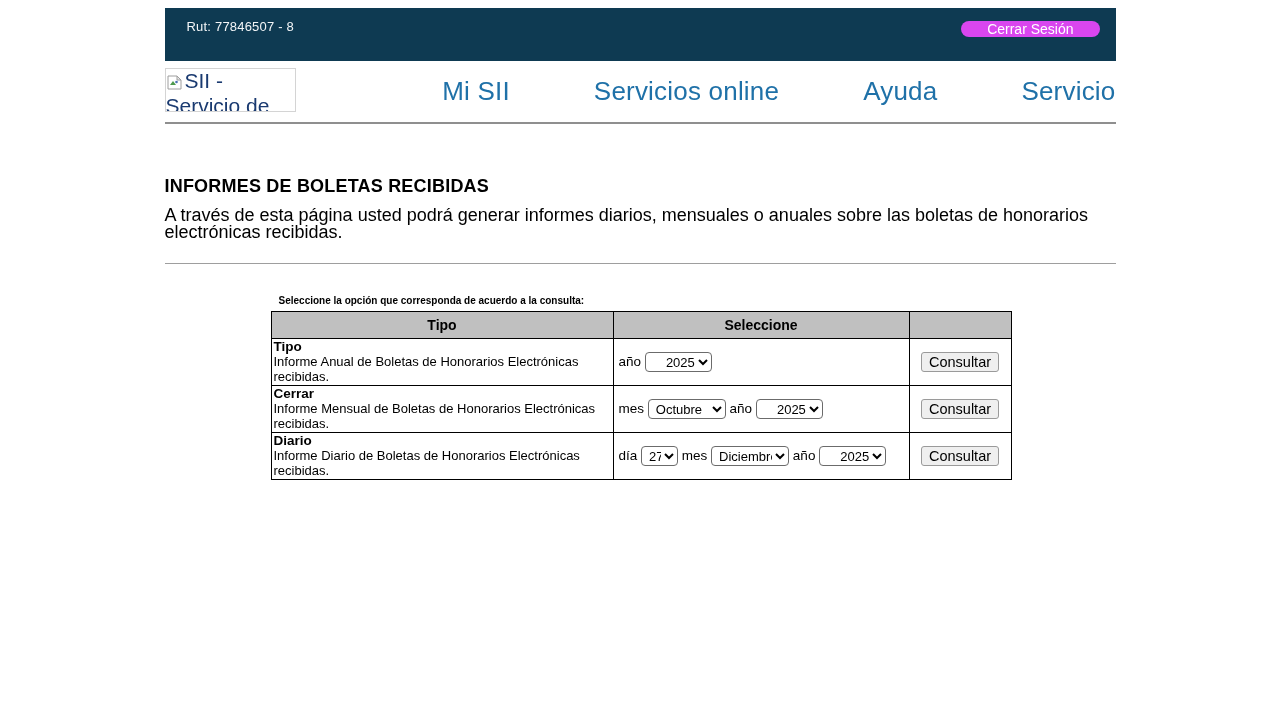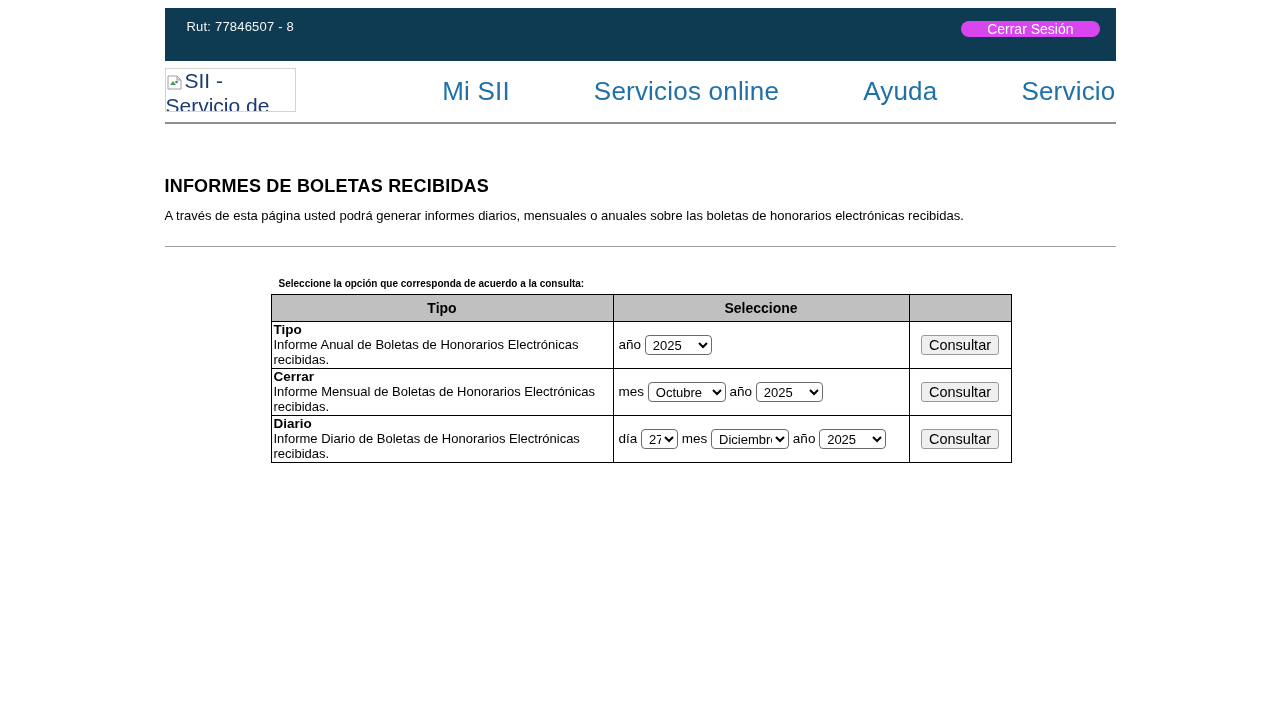--- a/index.html
+++ b/index.html
@@ -70,21 +70,21 @@
   }
 
   
   .page-title {
     font-size: 18px;
     font-weight: bold;
     margin: 52px 0 10px 0;
     letter-spacing: 0.2px;
   }
   .page-desc {
-    font-size: 13px;
+    font-size: 18px;
     line-height: 17px;
     margin: 4px 0 6px 0;
   }
   .rule {
     border: none;
     border-top: 1px solid #9e9e9e;
     height: 0;
     margin: 22px 0 0 0;
   }
   .instruction {
@@ -132,21 +132,21 @@
     font-size: 13px;
     height: 20px;
     background: #fff;
     border: 1px solid #6b6b6b;
     border-radius: 4px;
     vertical-align: middle;
     padding: 0 0 0 3px;
   }
   .sel-day { width: 37px; }
   .sel-month { width: 78px; }
-  .sel-year { width: 67px; }
+  .sel-year { width: 67px; text-align: right; }
   .consultar {
     font-family: "Liberation Sans", sans-serif;
     font-size: 14.5px;
     color: #000;
     background: #efefef;
     border: 1px solid #9a9a9a;
     border-radius: 3px;
     padding: 1px 7px;
     cursor: pointer;
   }

